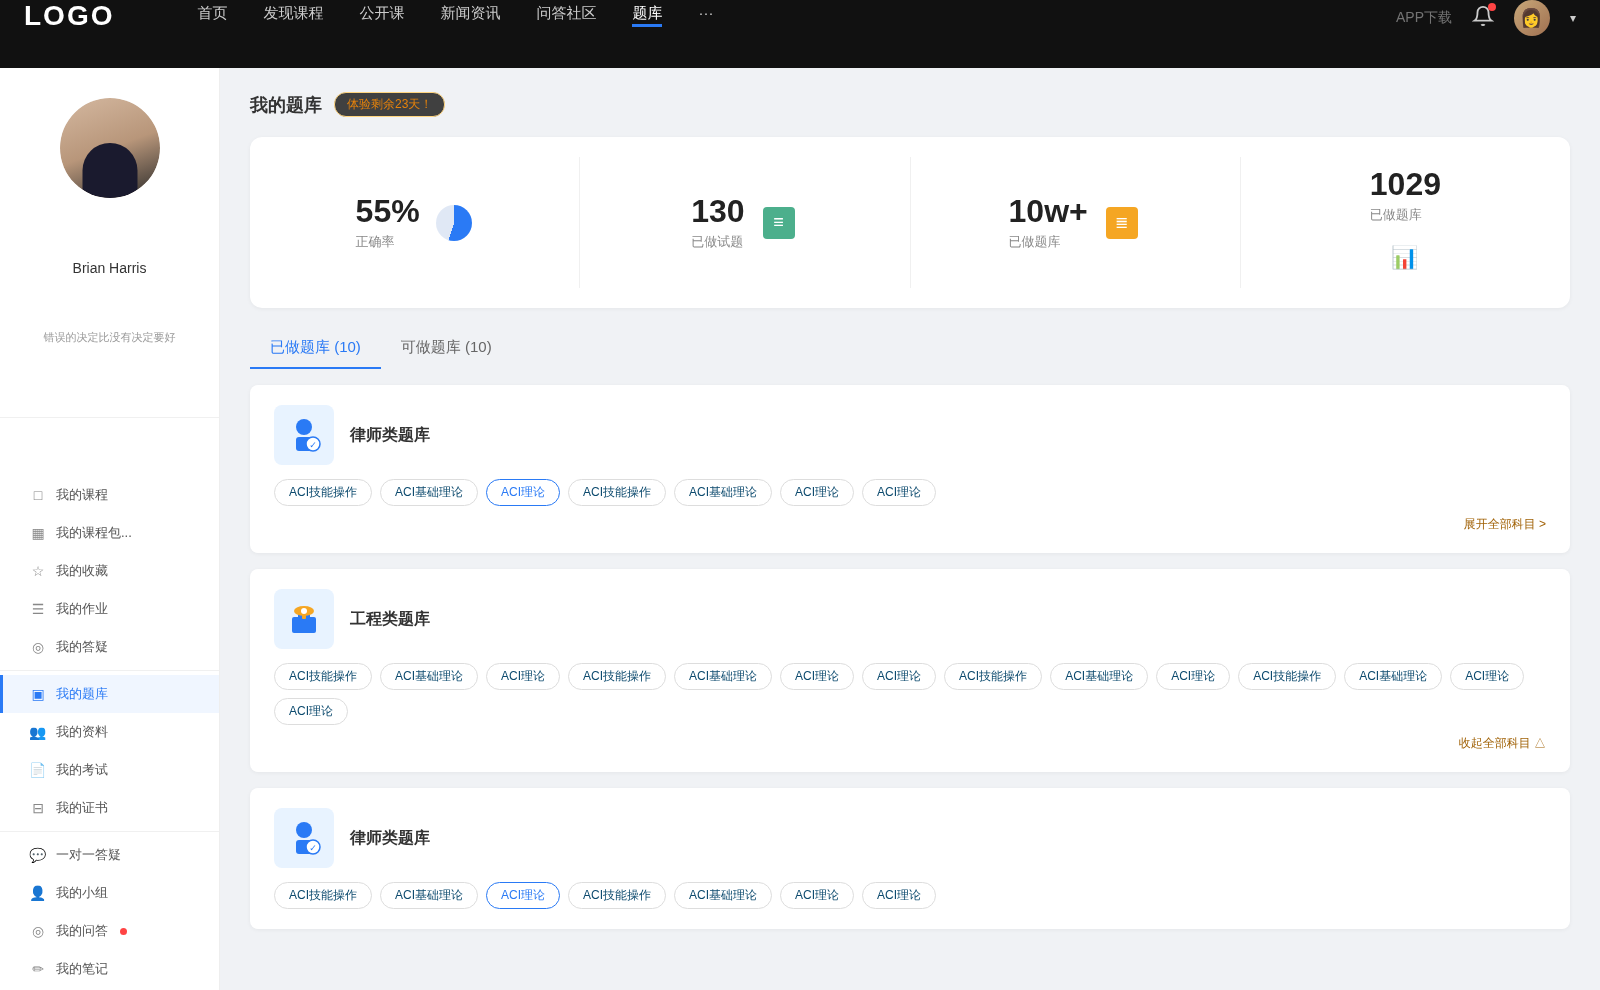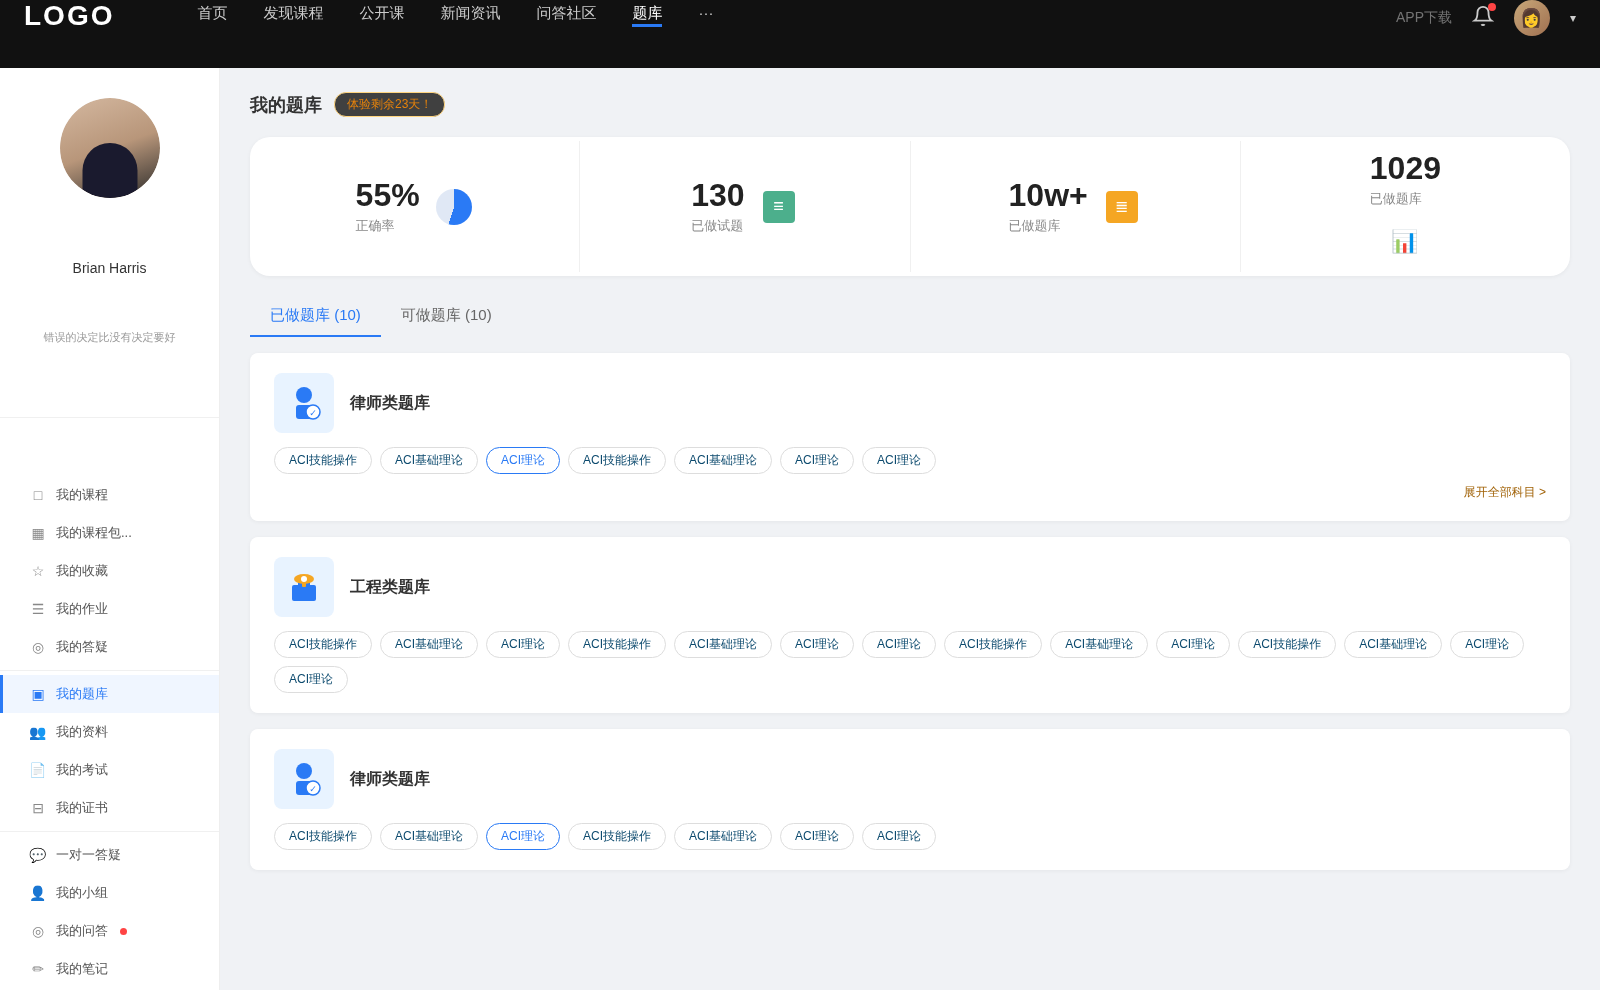--- a/index.html
+++ b/index.html
@@ -202,22 +202,22 @@
       border: 1px solid #ffd580;
       border-radius: 12px;
       padding: 3px 12px;
       font-size: 12px;
     }
 
     
     .stats-row {
       display: flex;
       background: #fff;
-      border-radius: 20px;
-      padding: 4px 0;
+      border-radius: 12px;
+      padding: 20px 0;
       margin-bottom: 20px;
       box-shadow: 0 1px 4px rgba(0,0,0,0.05);
     }
     .stat-item {
       flex: 1;
       display: flex;
       align-items: center;
       justify-content: center;
       gap: 14px;
       border-right: 1px solid #f0f0f0;
@@ -546,20 +546,21 @@
         <span class="qbank-tag">ACI理论</span>
         <span class="qbank-tag">ACI理论</span>
         <span class="qbank-tag">ACI技能操作</span>
         <span class="qbank-tag">ACI基础理论</span>
         <span class="qbank-tag">ACI理论</span>
         <span class="qbank-tag">ACI技能操作</span>
         <span class="qbank-tag">ACI基础理论</span>
         <span class="qbank-tag">ACI理论</span>
         <span class="qbank-tag">ACI理论</span>
       </div>
+      <div class="qbank-more">收起全部科目 △</div>
     </div>
 
     <div class="qbank-card">
       <div class="qbank-card-header">
         <div class="qbank-icon">
           <svg width="40" height="40" viewBox="0 0 40 40">
             <circle cx="20" cy="12" r="8" fill="#2a7af5"></circle>
             <rect x="12" y="22" width="16" height="14" rx="3" fill="#2a7af5"></rect>
             <circle cx="29" cy="29" r="7" fill="#fff" stroke="#2a7af5" stroke-width="1.5"></circle>
             <text x="29" y="33" text-anchor="middle" font-size="9" fill="#2a7af5">✓</text>

